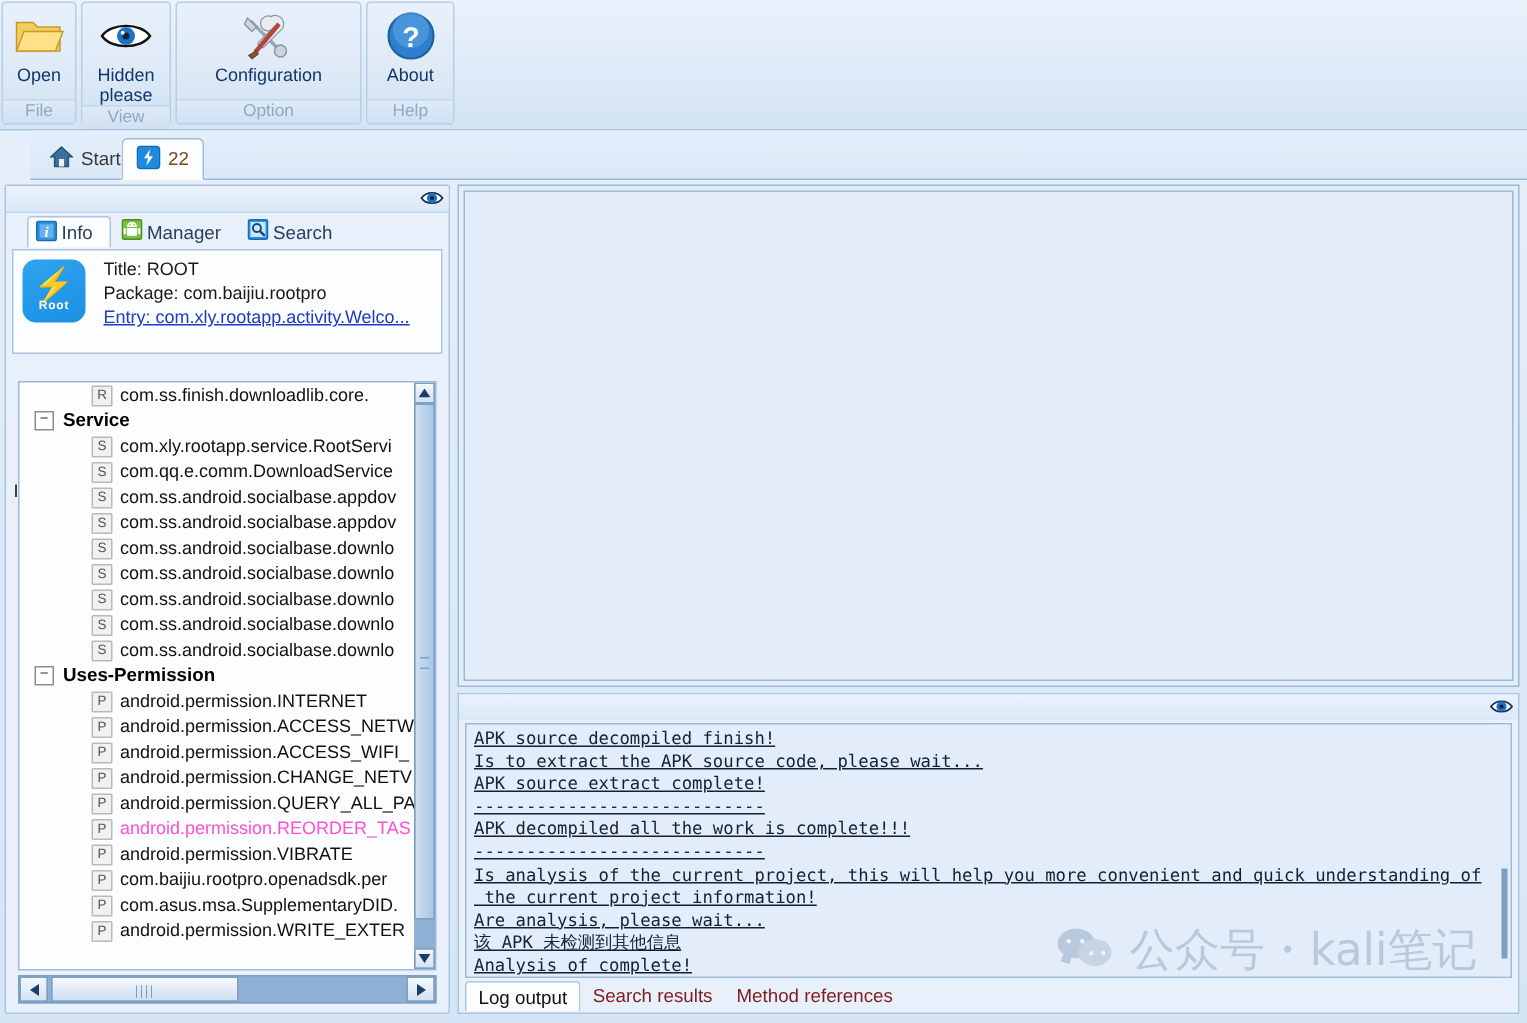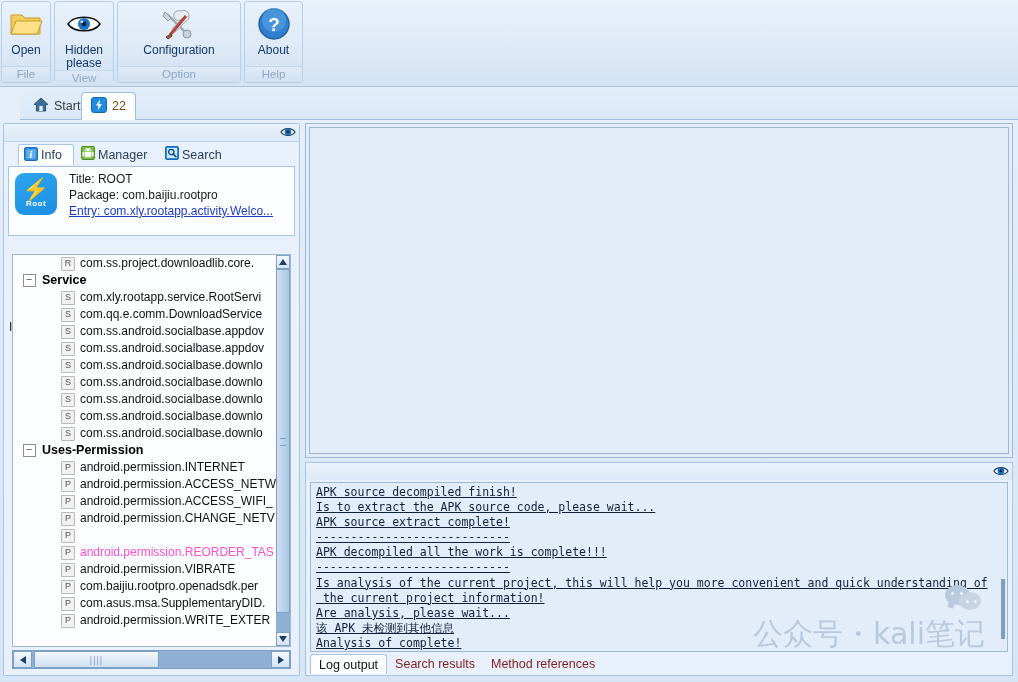--- a/index.html
+++ b/index.html
@@ -121,23 +121,23 @@
   
   .rbot{position:absolute;left:305px;top:462px;width:708px;height:214px;
     background:#e8f0fb;border:1px solid #a9c5e1;box-sizing:border-box;}
   .logbox{position:absolute;left:4px;top:19px;right:4px;height:170px;
     background:#e3edf9;border:1px solid #9db9d6;box-sizing:border-box;overflow:hidden;}
   .logtext{position:absolute;left:5px;top:2px;right:16px;
     font-family:"DejaVu Sans Mono","Liberation Mono",monospace;font-size:11.5px;
     line-height:15.1px;color:#11213a;white-space:pre;text-decoration:underline;}
   .logvsb{position:absolute;right:0;top:0;bottom:0;width:13px;background:#e3edf9;}
   .logvsb .th{position:absolute;right:2px;top:96px;width:4px;height:60px;background:#7f9fc2;}
-  .watermark{position:absolute;right:22px;bottom:2px;display:flex;align-items:flex-end;
+  .watermark{position:absolute;right:22px;bottom:2px;display:flex;align-items:flex-start;
     gap:8px;color:#b9c9dd;font-size:30px;line-height:30px;pointer-events:none;
-    font-family:"DejaVu Sans",sans-serif;flex-direction:column;}
+    font-family:"DejaVu Sans",sans-serif;}
   .wcbubble{position:relative;width:40px;height:26px;}
   .wcbubble .b1{position:absolute;left:0;top:0;width:25px;height:20px;border-radius:50%;
     background:#b9c9dd;}
   .wcbubble .b2{position:absolute;left:14px;top:7px;width:22px;height:18px;border-radius:50%;
     background:#c6d4e4;}
   .wcbubble .b1:after{content:"";position:absolute;left:3px;bottom:-3px;width:6px;height:6px;
     background:#b9c9dd;transform:rotate(20deg);}
   .wcdot{position:absolute;width:3px;height:3px;border-radius:50%;background:#eef3f9;}
 
   .btabs{position:absolute;left:4px;bottom:1px;height:22px;display:flex;align-items:flex-end;}
@@ -300,21 +300,21 @@
         <a href="#">Entry: com.xly.rootapp.activity.Welco...</a>
       </div>
     </div>
     <div class="inforow" style="top:196px;">Info: Ver:  1.0.1(2) SDK:  18 TargetSDK:  28</div>
 
     <div class="treewrap">
       <div class="tree" id="tree-body">
           <div class="trow">
             <span class="tpad"></span>
             <span class="tbadge">R</span>
-            <span class="">com.ss.project.downloadlib.core.</span>
+            <span class="">com.ss.finish.downloadlib.core.</span>
           </div>
           <div class="trow">
             <span class="tpadg"></span>
             <span class="expander">−</span>
             <span class="tgrp">Service</span>
           </div>
           <div class="trow">
             <span class="tpad"></span>
             <span class="tbadge">S</span>
             <span class="">com.xly.rootapp.service.RootServi</span>
@@ -380,20 +380,21 @@
             <span class="">android.permission.ACCESS_WIFI_</span>
           </div>
           <div class="trow">
             <span class="tpad"></span>
             <span class="tbadge">P</span>
             <span class="">android.permission.CHANGE_NETV</span>
           </div>
           <div class="trow">
             <span class="tpad"></span>
             <span class="tbadge">P</span>
+            <span class="">android.permission.QUERY_ALL_PA</span>
           </div>
           <div class="trow">
             <span class="tpad"></span>
             <span class="tbadge">P</span>
             <span class="hl">android.permission.REORDER_TAS</span>
           </div>
           <div class="trow">
             <span class="tpad"></span>
             <span class="tbadge">P</span>
             <span class="">android.permission.VIBRATE</span>

